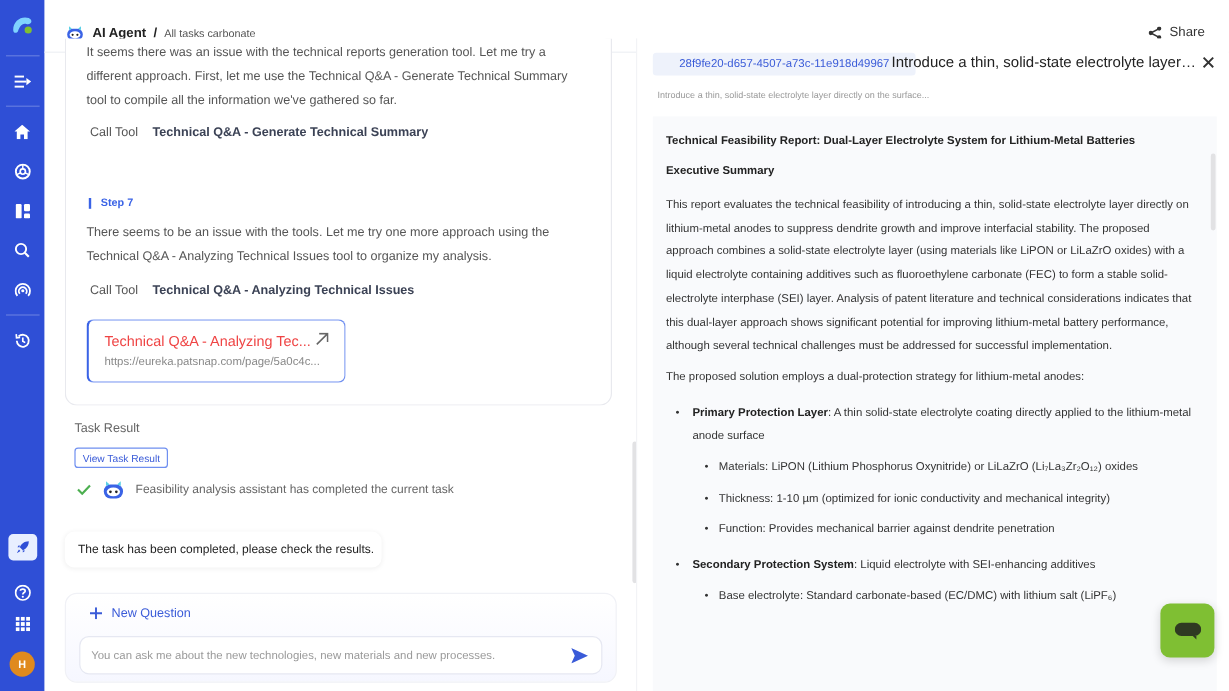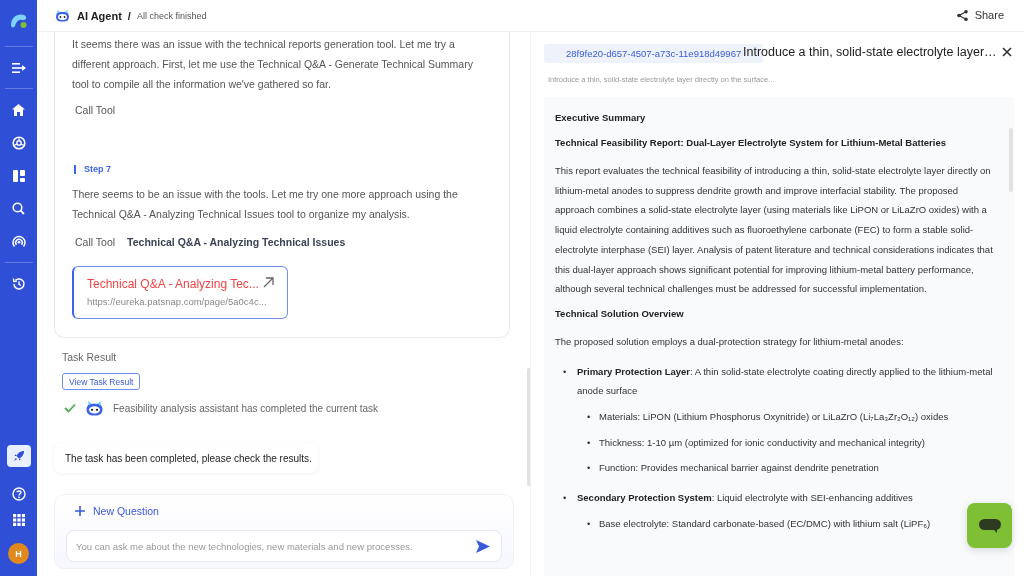--- a/index.html
+++ b/index.html
@@ -9,21 +9,21 @@
   
   .sidebar { position: absolute; left: 0; top: 0; width: 37px; height: 576px; background: #2f4fd6; display: flex; flex-direction: column; align-items: center; }
   .sb-item { width: 37px; height: 33px; display: flex; align-items: center; justify-content: center; color: #fff; cursor: pointer; }
   .sb-divider { width: 28px; height: 1px; background: rgba(255,255,255,0.25); margin: 4px 0; }
   .sb-logo { height: 42px; }
   .sb-bottom { position: absolute; bottom: 0; left: 0; width: 37px; display: flex; flex-direction: column; align-items: center; padding-bottom: 12px; }
   .sb-rocket { width: 24px; height: 22px; background: #e8efff; border-radius: 4px; display: flex; align-items: center; justify-content: center; margin-bottom: 14px; }
   .avatar { width: 21px; height: 21px; border-radius: 50%; background: #e08a1e; color: #fff; font-size: 9px; font-weight: bold; display: flex; align-items: center; justify-content: center; margin-top: 10px; }
 
   
-  .header { position: absolute; left: 37px; top: 0; right: 0; height: 32px; border-bottom: 1px solid #eef0f4; display: flex; align-items: center; padding-left: 18px; }
+  .header { position: absolute; left: 37px; top: 12px; right: 0; height: 32px; border-bottom: 1px solid #eef0f4; display: flex; align-items: center; padding-left: 18px; }
   .header .bot { margin-right: 7px; }
   .h-title { font-size: 11px; font-weight: bold; color: #222; }
   .h-sep { font-size: 11px; font-weight: bold; color: #222; margin: 0 6px; }
   .h-status { font-size: 9px; color: #555; }
   .share { position: absolute; right: 20px; top: 9px; display: flex; align-items: center; gap: 7px; font-size: 11px; color: #333; cursor: pointer; }
 
   
   .left { position: absolute; left: 37px; top: 32px; width: 490px; height: 544px; }
   .card { position: absolute; left: 17px; top: 0; width: 456px; height: 306px; border: 1px solid #e8e9ee; border-top: none; border-radius: 0 0 10px 10px; background: #fff; }
   .para { position: absolute; left: 17px; width: 420px; font-size: 10.5px; color: #555; line-height: 20px; }
@@ -171,37 +171,38 @@
   <header class="header">
     <svg class="bot" width="15" height="13" viewBox="0 0 15 13">
         <rect x="1" y="3" width="13" height="9.5" rx="4.5" fill="#3a63e6"></rect>
         <path d="M2.5 4 L2.5 0.8 L5 3 Z M12.5 4 L12.5 0.8 L10 3Z" fill="#5bd0e6"></path>
         <ellipse cx="7.5" cy="8" rx="4.5" ry="3" fill="#fff"></ellipse>
         <circle cx="5.5" cy="8" r="0.9" fill="#222"></circle>
         <circle cx="9.5" cy="8" r="0.9" fill="#222"></circle>
       </svg>
     <span class="h-title">AI Agent</span>
     <span class="h-sep">/</span>
-    <span class="h-status">All check finished</span>
+    <span class="h-status">All tasks carbonate</span>
     <div class="share">
       <svg width="11" height="11" viewBox="0 0 11 11">
           <circle cx="2" cy="5.5" r="1.8" fill="#333"></circle>
           <circle cx="9" cy="1.8" r="1.8" fill="#333"></circle>
           <circle cx="9" cy="9.2" r="1.8" fill="#333"></circle>
           <path d="M2 5.5 L9 1.8 M2 5.5 L9 9.2" stroke="#333" stroke-width="1.2"></path>
         </svg>
       <span>Share</span>
     </div>
   </header>
 
   <section class="left">
     <div class="card">
       <div class="para" style="top:2px">It seems there was an issue with the technical reports generation tool. Let me try a different approach. First, let me use the Technical Q&amp;A - Generate Technical Summary tool to compile all the information we've gathered so far.</div>
       <div class="call-tool" style="top:72px">
         <span class="lbl">Call Tool</span>
+        <span class="nm">Technical Q&amp;A - Generate Technical Summary</span>
       </div>
       <div class="step">
         <span class="bar"></span>
         <span>Step 7</span>
       </div>
       <div class="para" style="top:152px">There seems to be an issue with the tools. Let me try one more approach using the Technical Q&amp;A - Analyzing Technical Issues tool to organize my analysis.</div>
       <div class="call-tool" style="top:204px">
         <span class="lbl">Call Tool</span>
         <span class="nm">Technical Q&amp;A - Analyzing Technical Issues</span>
       </div>
@@ -255,24 +256,23 @@
     <div class="id-badge">28f9fe20-d657-4507-a73c-11e918d49967</div>
     <div class="r-title">Introduce a thin, solid-state electrolyte layer…</div>
     <div class="close">
       <svg width="10" height="10" viewBox="0 0 10 10">
           <path d="M1 1 L9 9 M9 1 L1 9" stroke="#333" stroke-width="1.6"></path>
         </svg>
     </div>
     <div class="r-sub">Introduce a thin, solid-state electrolyte layer directly on the surface...</div>
 
     <article class="report">
+      <h3>Technical Feasibility Report: Dual-Layer Electrolyte System for Lithium-Metal Batteries</h3>
       <h3>Executive Summary</h3>
-      <h3>Technical Feasibility Report: Dual-Layer Electrolyte System for Lithium-Metal Batteries</h3>
       <p>This report evaluates the technical feasibility of introducing a thin, solid-state electrolyte layer directly on lithium-metal anodes to suppress dendrite growth and improve interfacial stability. The proposed approach combines a solid-state electrolyte layer (using materials like LiPON or LiLaZrO oxides) with a liquid electrolyte containing additives such as fluoroethylene carbonate (FEC) to form a stable solid-electrolyte interphase (SEI) layer. Analysis of patent literature and technical considerations indicates that this dual-layer approach shows significant potential for improving lithium-metal battery performance, although several technical challenges must be addressed for successful implementation.</p>
-      <h3 style="margin-top:8px">Technical Solution Overview</h3>
       <p>The proposed solution employs a dual-protection strategy for lithium-metal anodes:</p>
       <ul style="margin-top:10px">
         <li class="lv1"><b>Primary Protection Layer</b><span>: A thin solid-state electrolyte coating directly applied to the lithium-metal anode surface</span></li>
         <li class="lv2">Materials: LiPON (Lithium Phosphorus Oxynitride) or LiLaZrO (Li₇La₃Zr₂O₁₂) oxides</li>
         <li class="lv2">Thickness: 1-10 µm (optimized for ionic conductivity and mechanical integrity)</li>
         <li class="lv2">Function: Provides mechanical barrier against dendrite penetration</li>
         <li class="lv1" style="margin-top:10px"><b>Secondary Protection System</b><span>: Liquid electrolyte with SEI-enhancing additives</span></li>
         <li class="lv2">Base electrolyte: Standard carbonate-based (EC/DMC) with lithium salt (LiPF₆)</li>
       </ul>
     </article>

